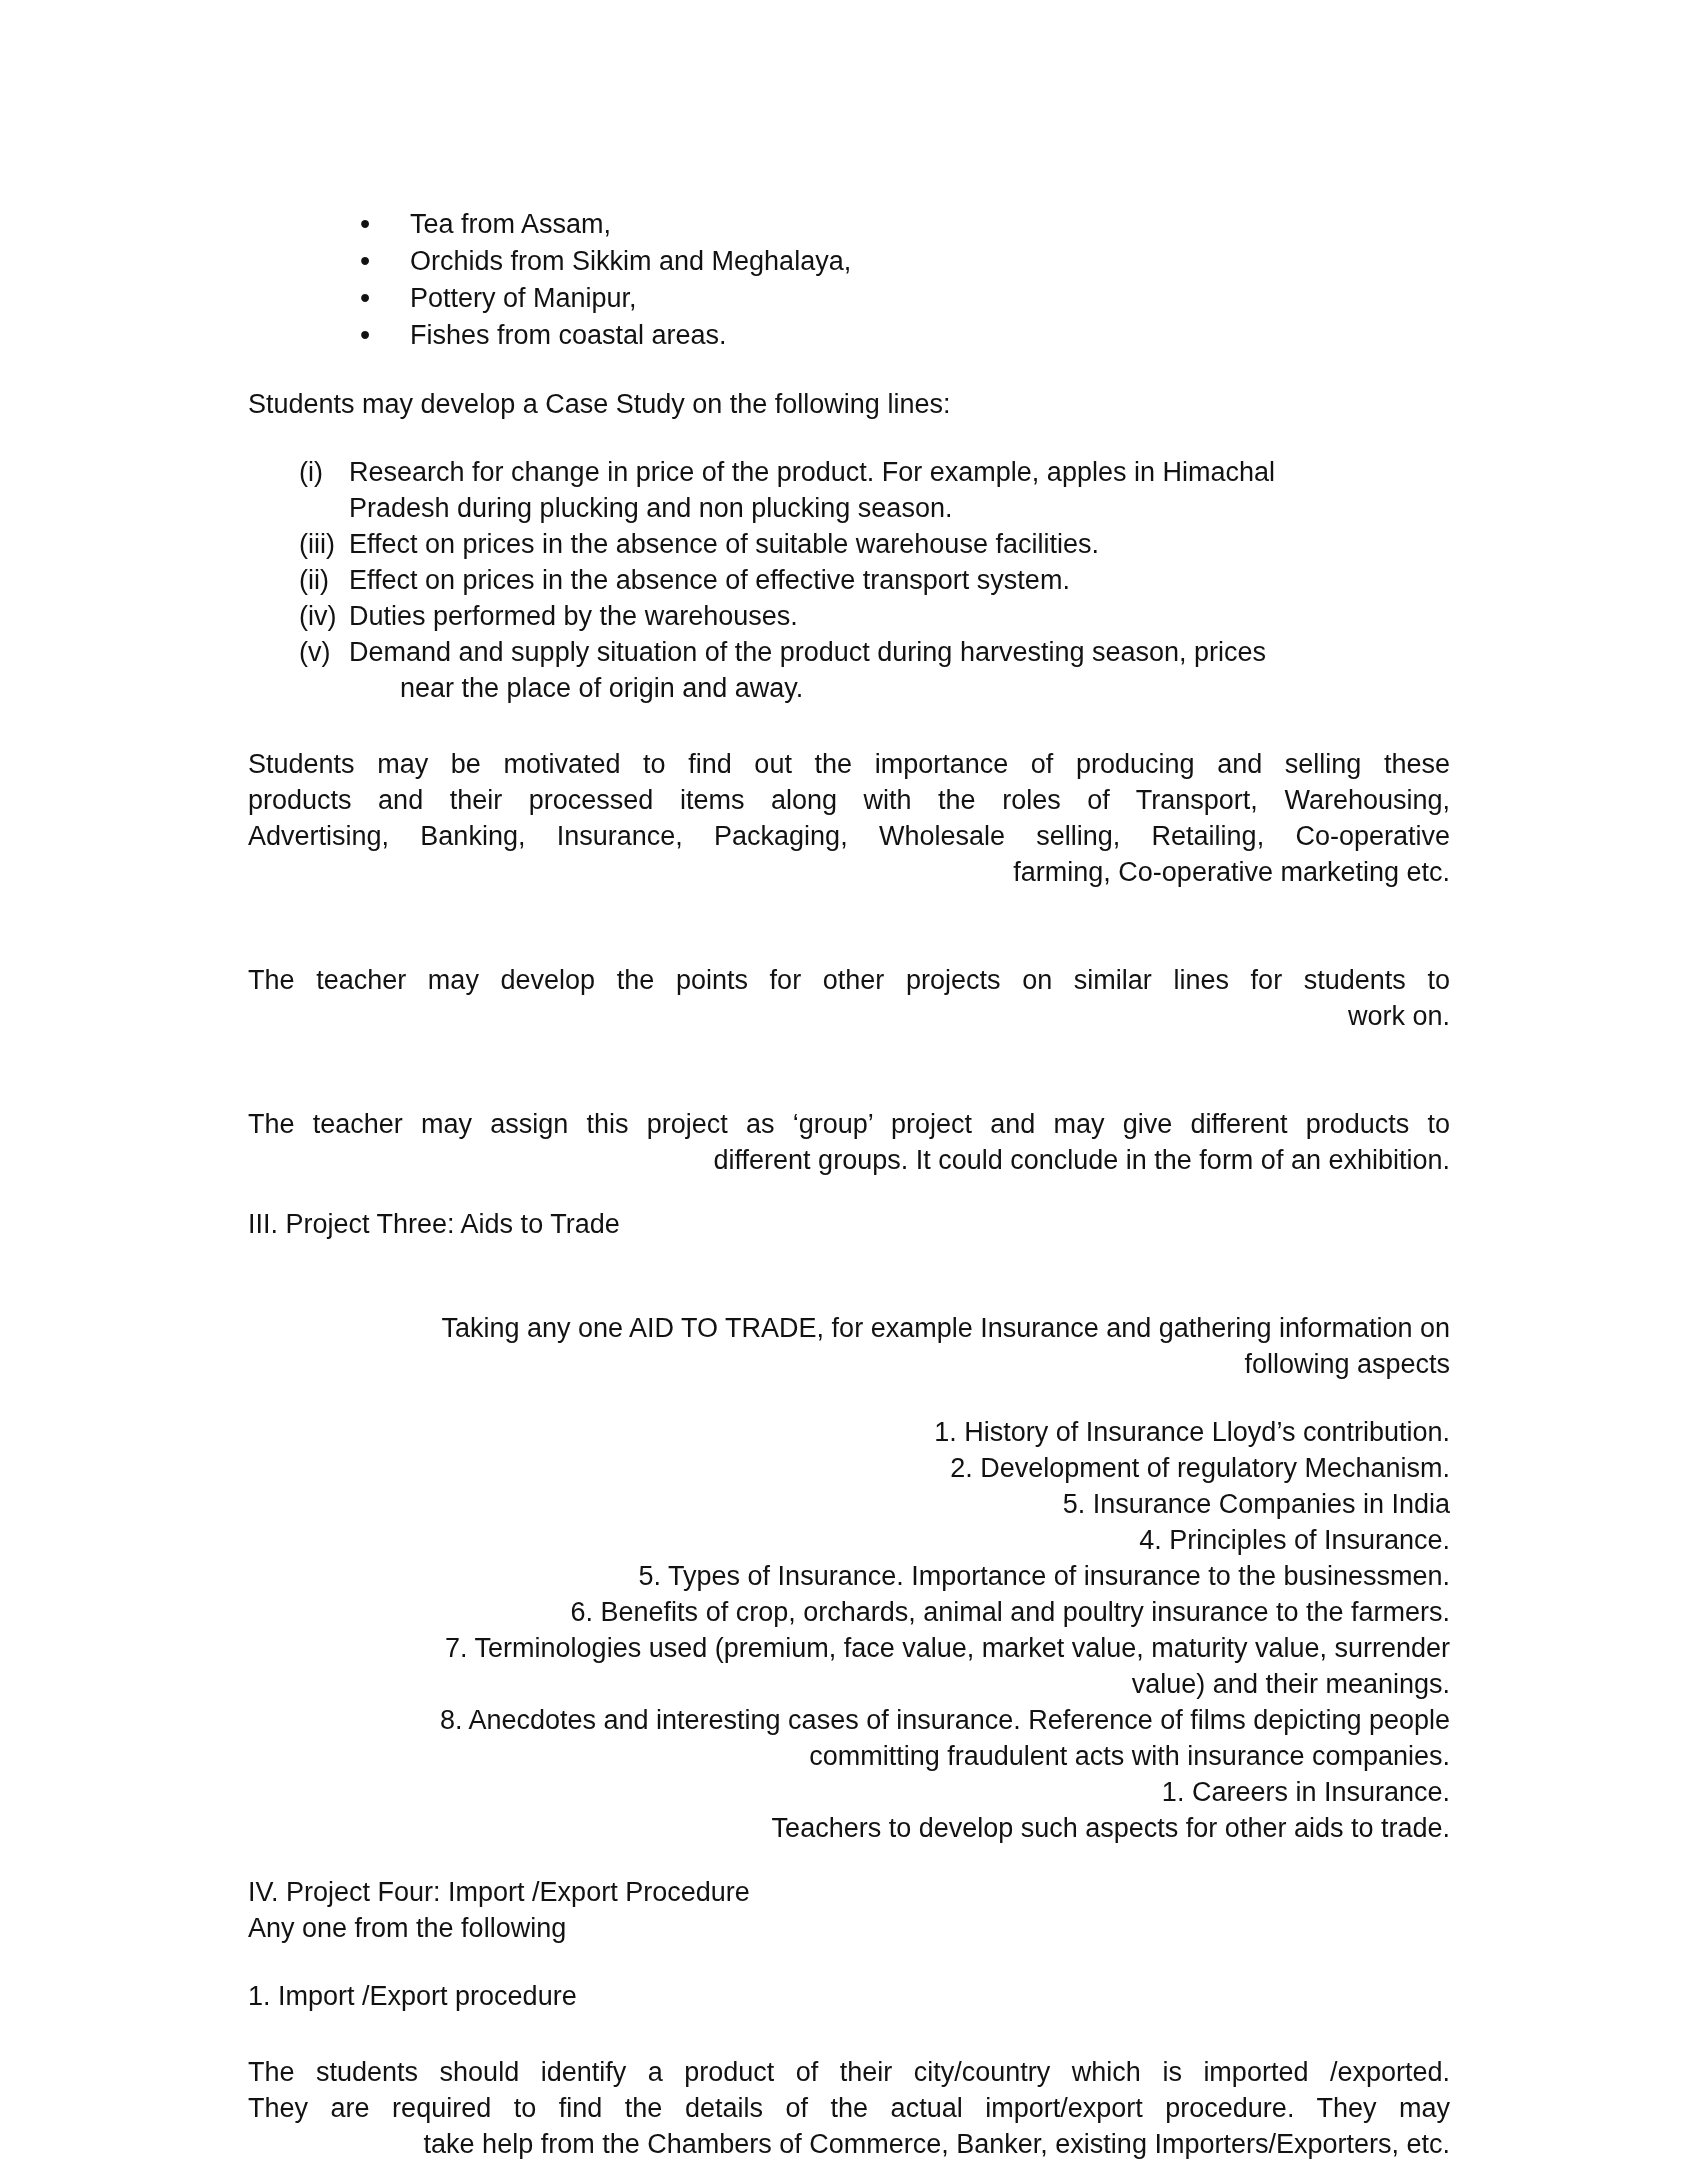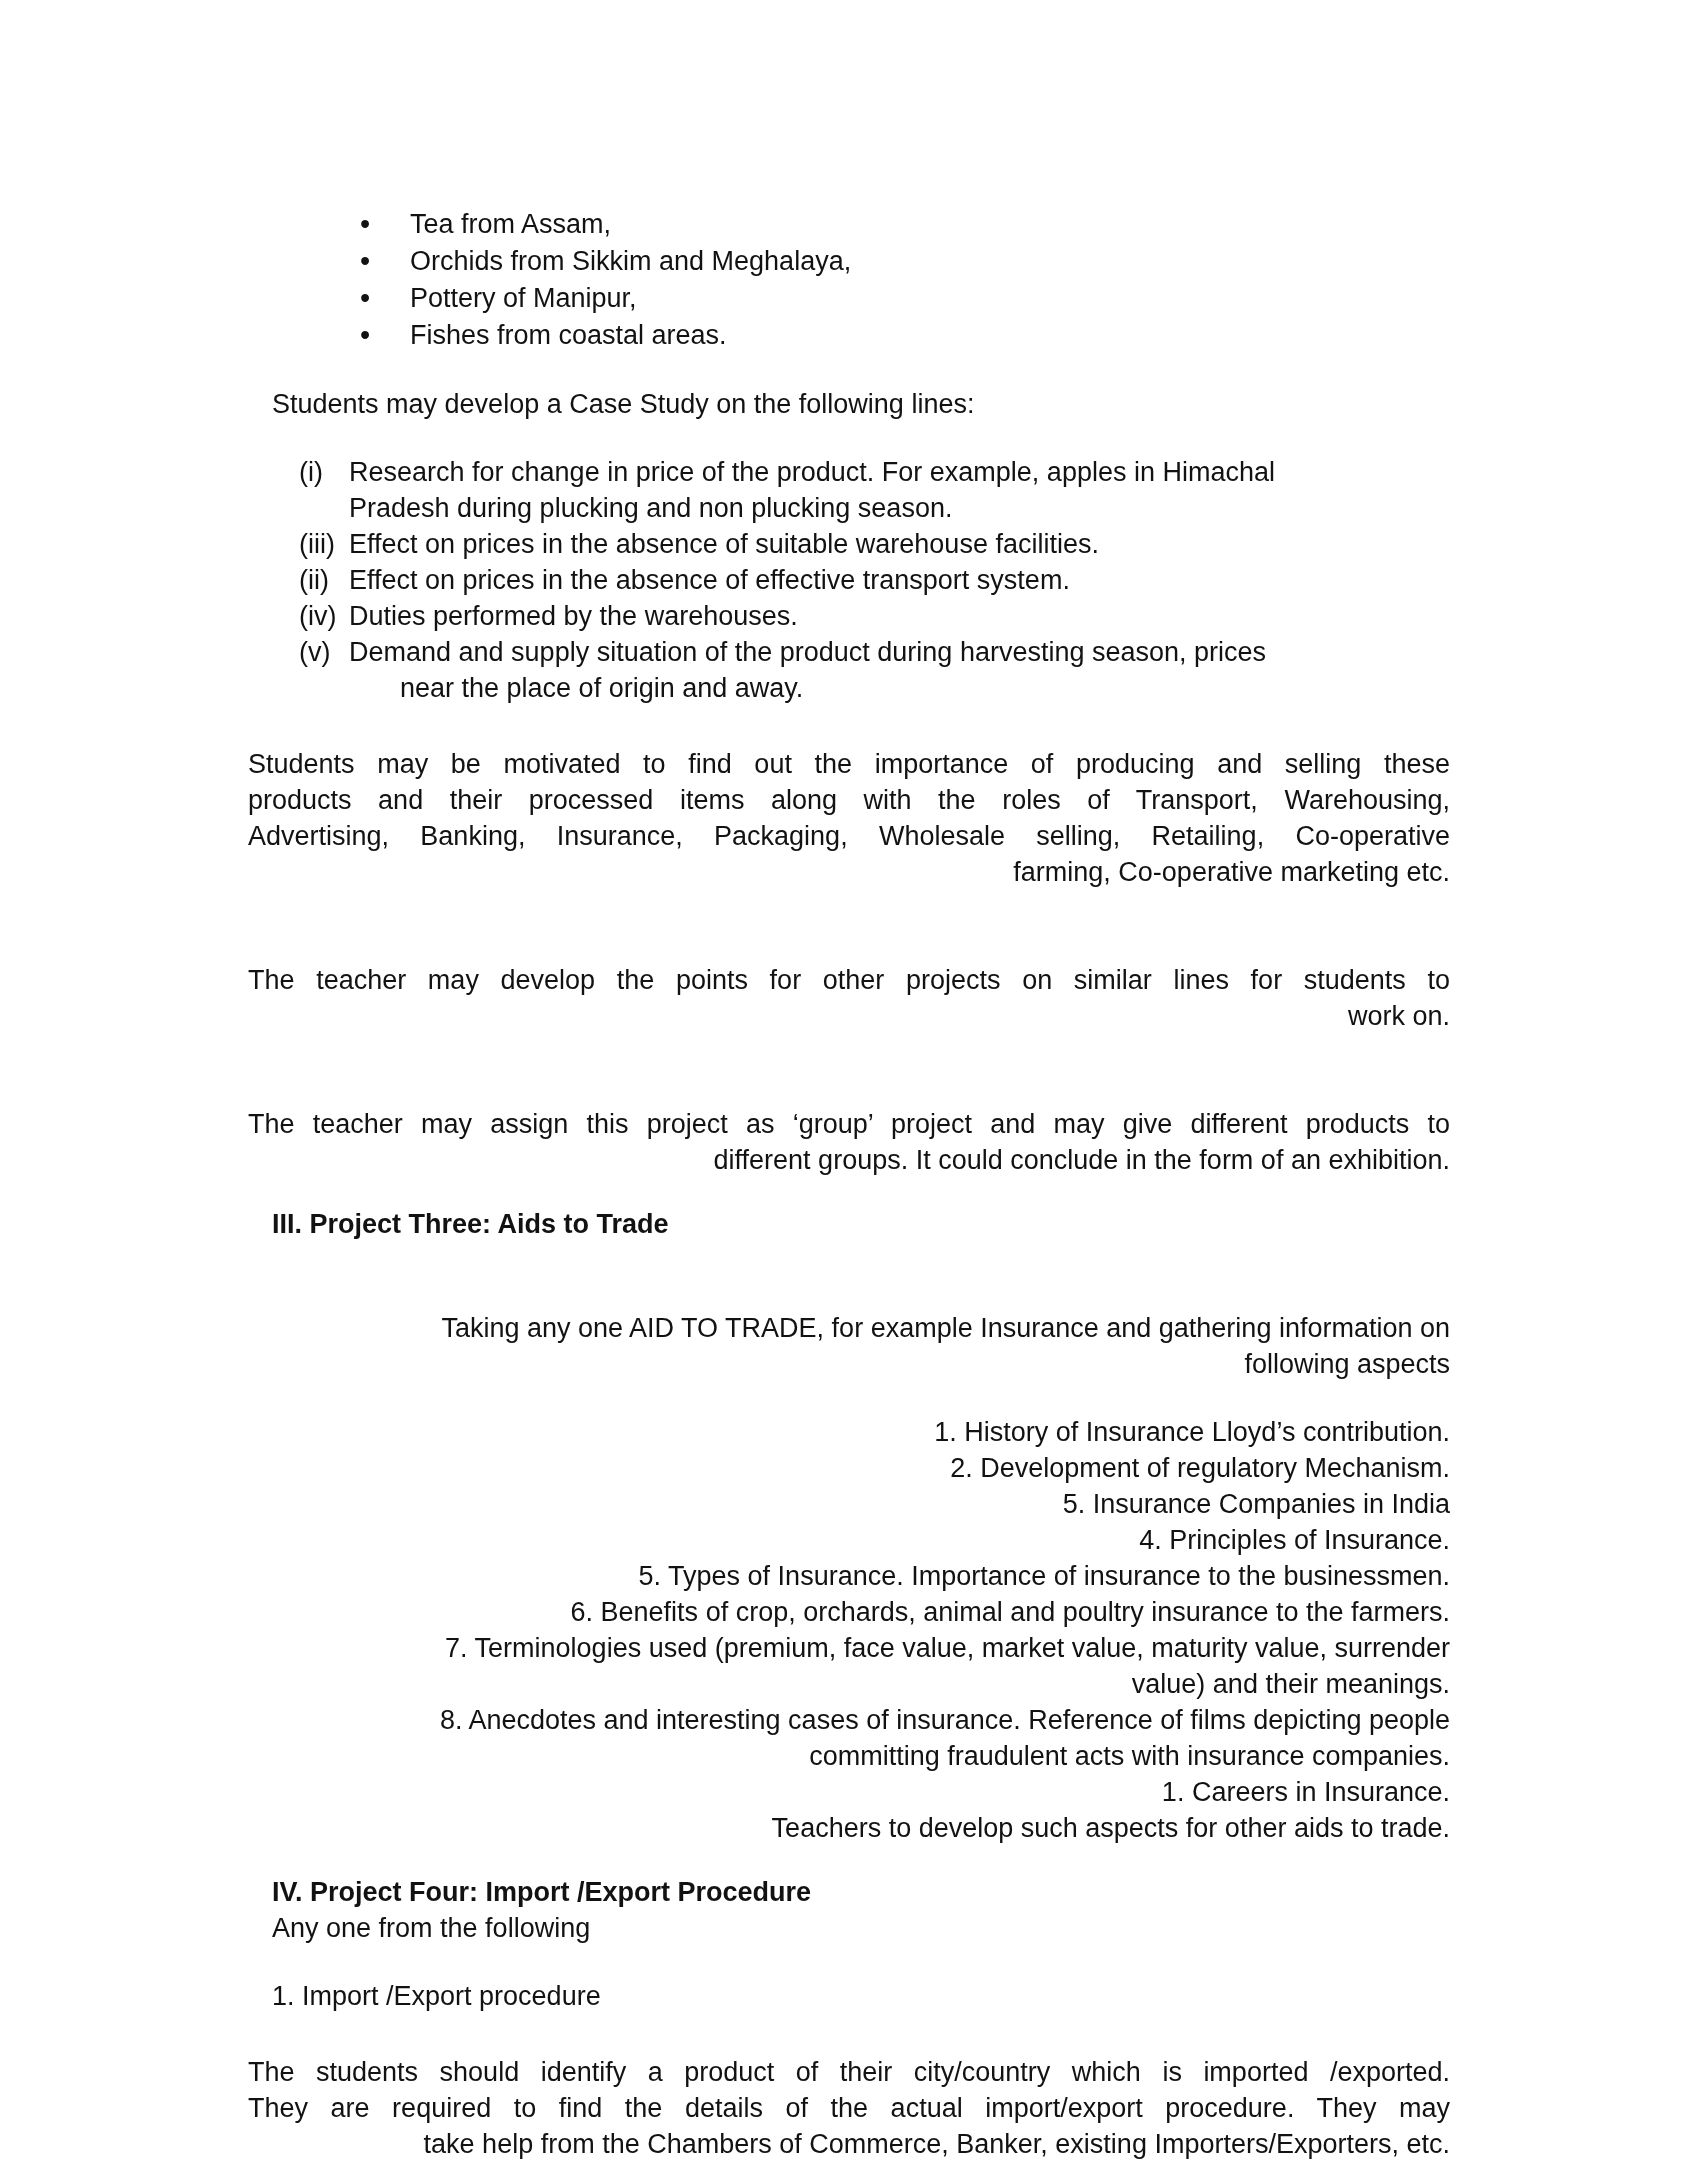--- a/index.html
+++ b/index.html
@@ -11,26 +11,26 @@
     font-size:27px;
     line-height:36px;
     color:#121212;
     overflow:hidden;
   }
   .content {
     position:absolute;
     left:248px; top:206px;
     width:1202px;
   }
-  .line { white-space:nowrap;margin-left:24px; }
+  .line { white-space:nowrap; }
   
   .jl { text-align:justify; text-align-last:justify; }
   .ll { text-align:right; }
   .para { width:100%;margin-top:40px; }
-  .bold { font-weight:bold; }
+  .bold { font-weight:normal; }
 
   
   .bullets { padding-left:112px; }
   .b-item { display:flex; align-items:flex-start; }
   .b-dot { width:50px; flex:0 0 50px; }
   .b-dot::before { content:"\2022"; font-size:29px; }
 
   
   .roman { padding-left:51px; }
   .r-row { display:flex; align-items:flex-start; }

